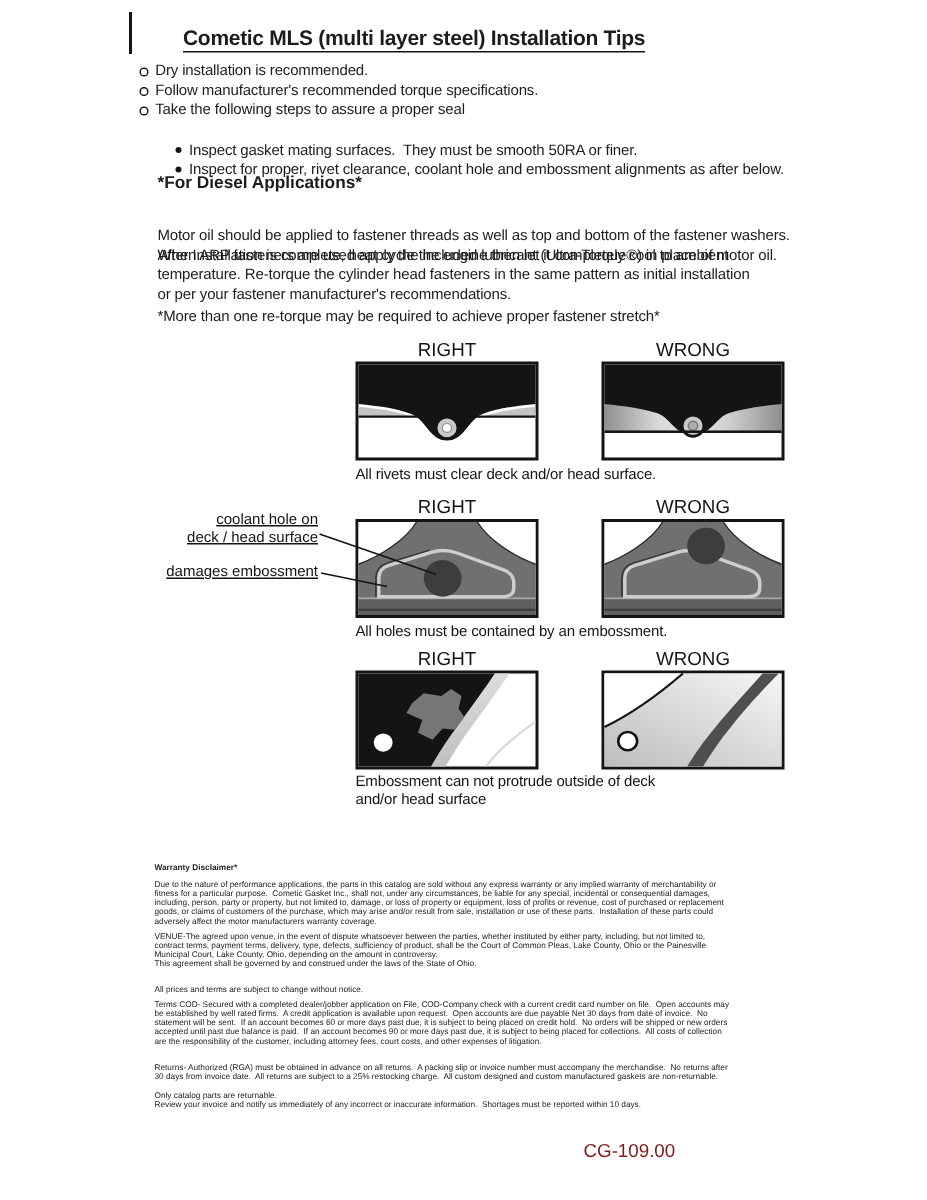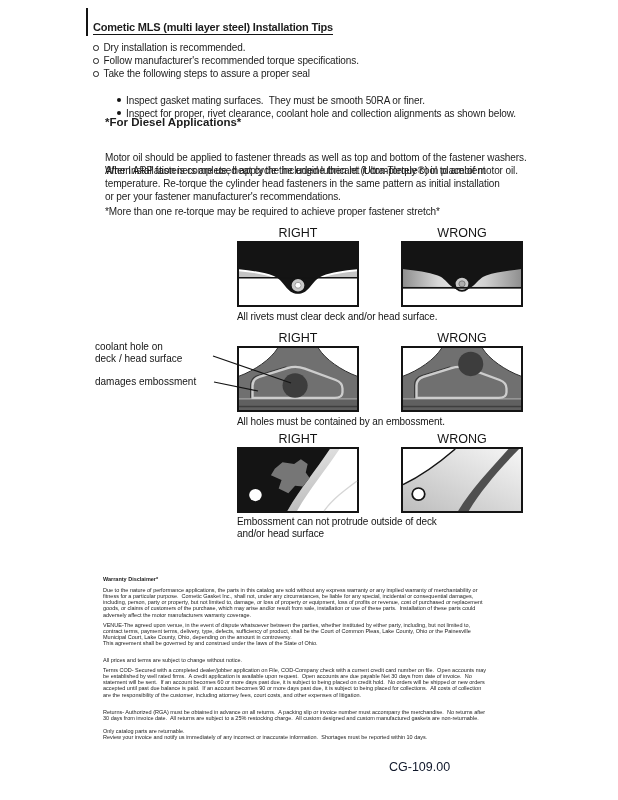--- a/index.html
+++ b/index.html
@@ -1,32 +1,32 @@
 <!DOCTYPE html>
 <html><head>
 <meta charset="utf-8">
 <style>
   html,body{margin:0;padding:0;background:#ffffff;}
   body{width:618px;height:800px;position:relative;font-family:"Liberation Sans",sans-serif;color:#1c1c1c;overflow:hidden;}
   .abs{position:absolute;}
   .pre{white-space:pre;}
-  .page-title{font-size:11px;font-weight:bold;letter-spacing:-0.2px;border-bottom:1.5px solid #141414;padding-bottom:1px;display:inline-block;}
+  .page-title{font-size:14px;font-weight:bold;letter-spacing:-0.2px;border-bottom:1.5px solid #141414;padding-bottom:1px;display:inline-block;margin-left:29px;}
   .body-text{font-size:10px;line-height:13.2px;letter-spacing:-0.1px;}
   .bold{font-weight:bold;}
   .bullet-row{display:flex;align-items:flex-start;height:13.2px;}
   .obullet{display:inline-block;width:3.5px;height:3.5px;border:1px solid #222;border-radius:50%;margin:4px 5px 0 0;flex:none;}
   .fbullet{display:inline-block;width:4px;height:4px;background:#141414;border-radius:50%;margin:4px 5px 0 0;flex:none;}
   .dlabel{position:absolute;width:122px;text-align:center;font-size:12.5px;color:#141414;}
   .dbox{position:absolute;width:122px;height:66px;border:2px solid #141414;background:#fff;box-sizing:border-box;}
   .dbox svg{display:block;width:118px;height:62px;}
   .dcap{position:absolute;font-size:10px;line-height:12px;letter-spacing:-0.1px;color:#141414;}
-  .side-label{position:absolute;left:95px;width:117px;font-size:10px;line-height:11.5px;color:#141414;}
+  .side-label{position:absolute;left:95px;width:117px;text-align:right;font-size:10px;line-height:11.5px;color:#141414;text-decoration:underline;}
   .tiny{position:absolute;left:103px;font-size:5.5px;line-height:6.15px;color:#222;}
   .tick{position:absolute;left:86px;top:8px;width:1.5px;height:28px;background:#141414;}
-  .footer-code{position:absolute;left:389px;top:760px;font-size:12.5px;color:#0f172a;}
+  .footer-code{position:absolute;left:389px;top:760px;font-size:12.5px;color:#7f1d1d;}
   svg{overflow:visible;}
 </style>
 </head>
 <body>
 
 <div class="tick"></div>
 
 <div class="abs" style="left:93px;top:17px;">
   <span class="page-title">Cometic MLS (multi layer steel) Installation Tips</span>
 </div>
@@ -45,21 +45,21 @@
     <span class="pre">Take the following steps to assure a proper seal</span>
   </div>
 </div>
 <div class="abs body-text" style="left:117px;top:94px;">
   <div class="bullet-row">
     <span class="fbullet"></span>
     <span class="pre">Inspect gasket mating surfaces.  They must be smooth 50RA or finer.</span>
   </div>
   <div class="bullet-row">
     <span class="fbullet"></span>
-    <span class="pre">Inspect for proper, rivet clearance, coolant hole and collection alignments as shown below.</span>
+    <span class="pre">Inspect for proper, rivet clearance, coolant hole and embossment alignments as after below.</span>
   </div>
 </div>
 
 <div class="abs bold" style="left:105px;top:116px;font-size:11.5px;">*For Diesel Applications*</div>
 <div class="abs body-text pre" style="left:105px;top:135px;margin-top:16px;">Motor oil should be applied to fastener threads as well as top and bottom of the fastener washers.
 When ARP fasteners are used apply the included lubricant (Ultra-Torque®) in place of motor oil.</div>
 <div class="abs body-text pre" style="left:105px;top:164px;">After Installation is complete, heat cycle the engine then let it completely cool to ambient
 temperature. Re-torque the cylinder head fasteners in the same pattern as initial installation
 or per your fastener manufacturer's recommendations.</div>
 <div class="abs body-text pre" style="left:105px;top:205px;">*More than one re-torque may be required to achieve proper fastener stretch*</div>

